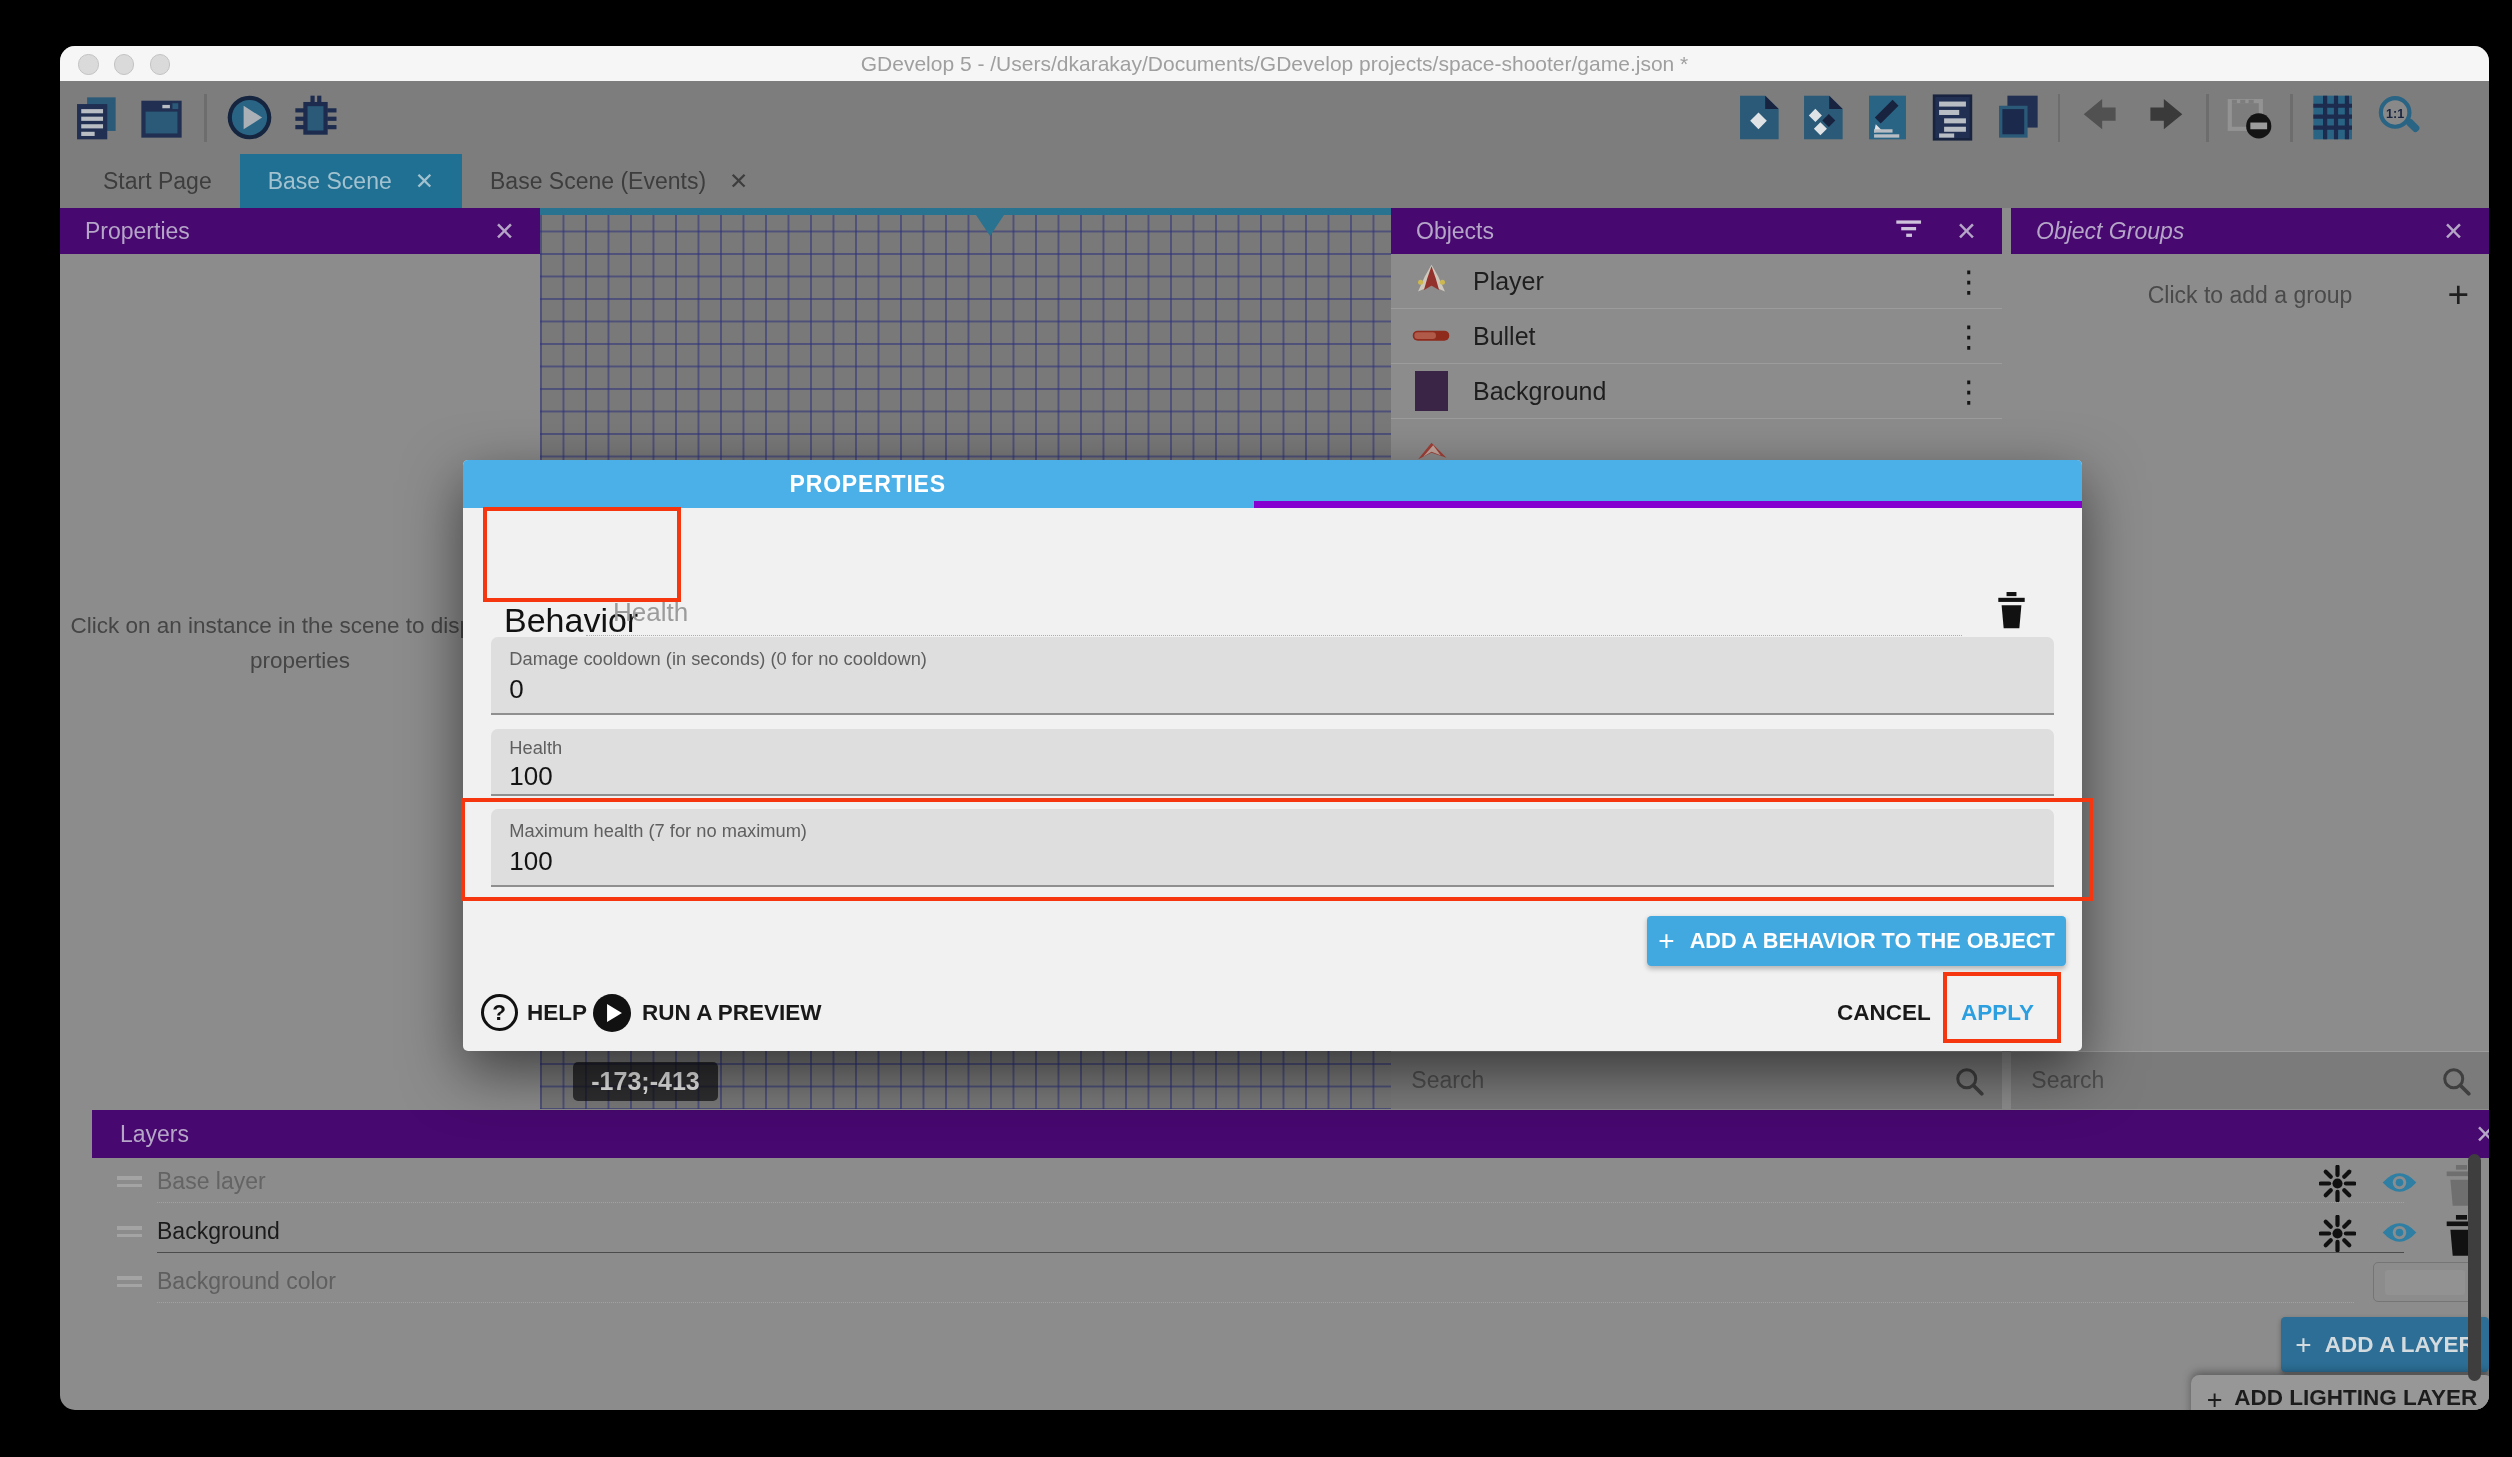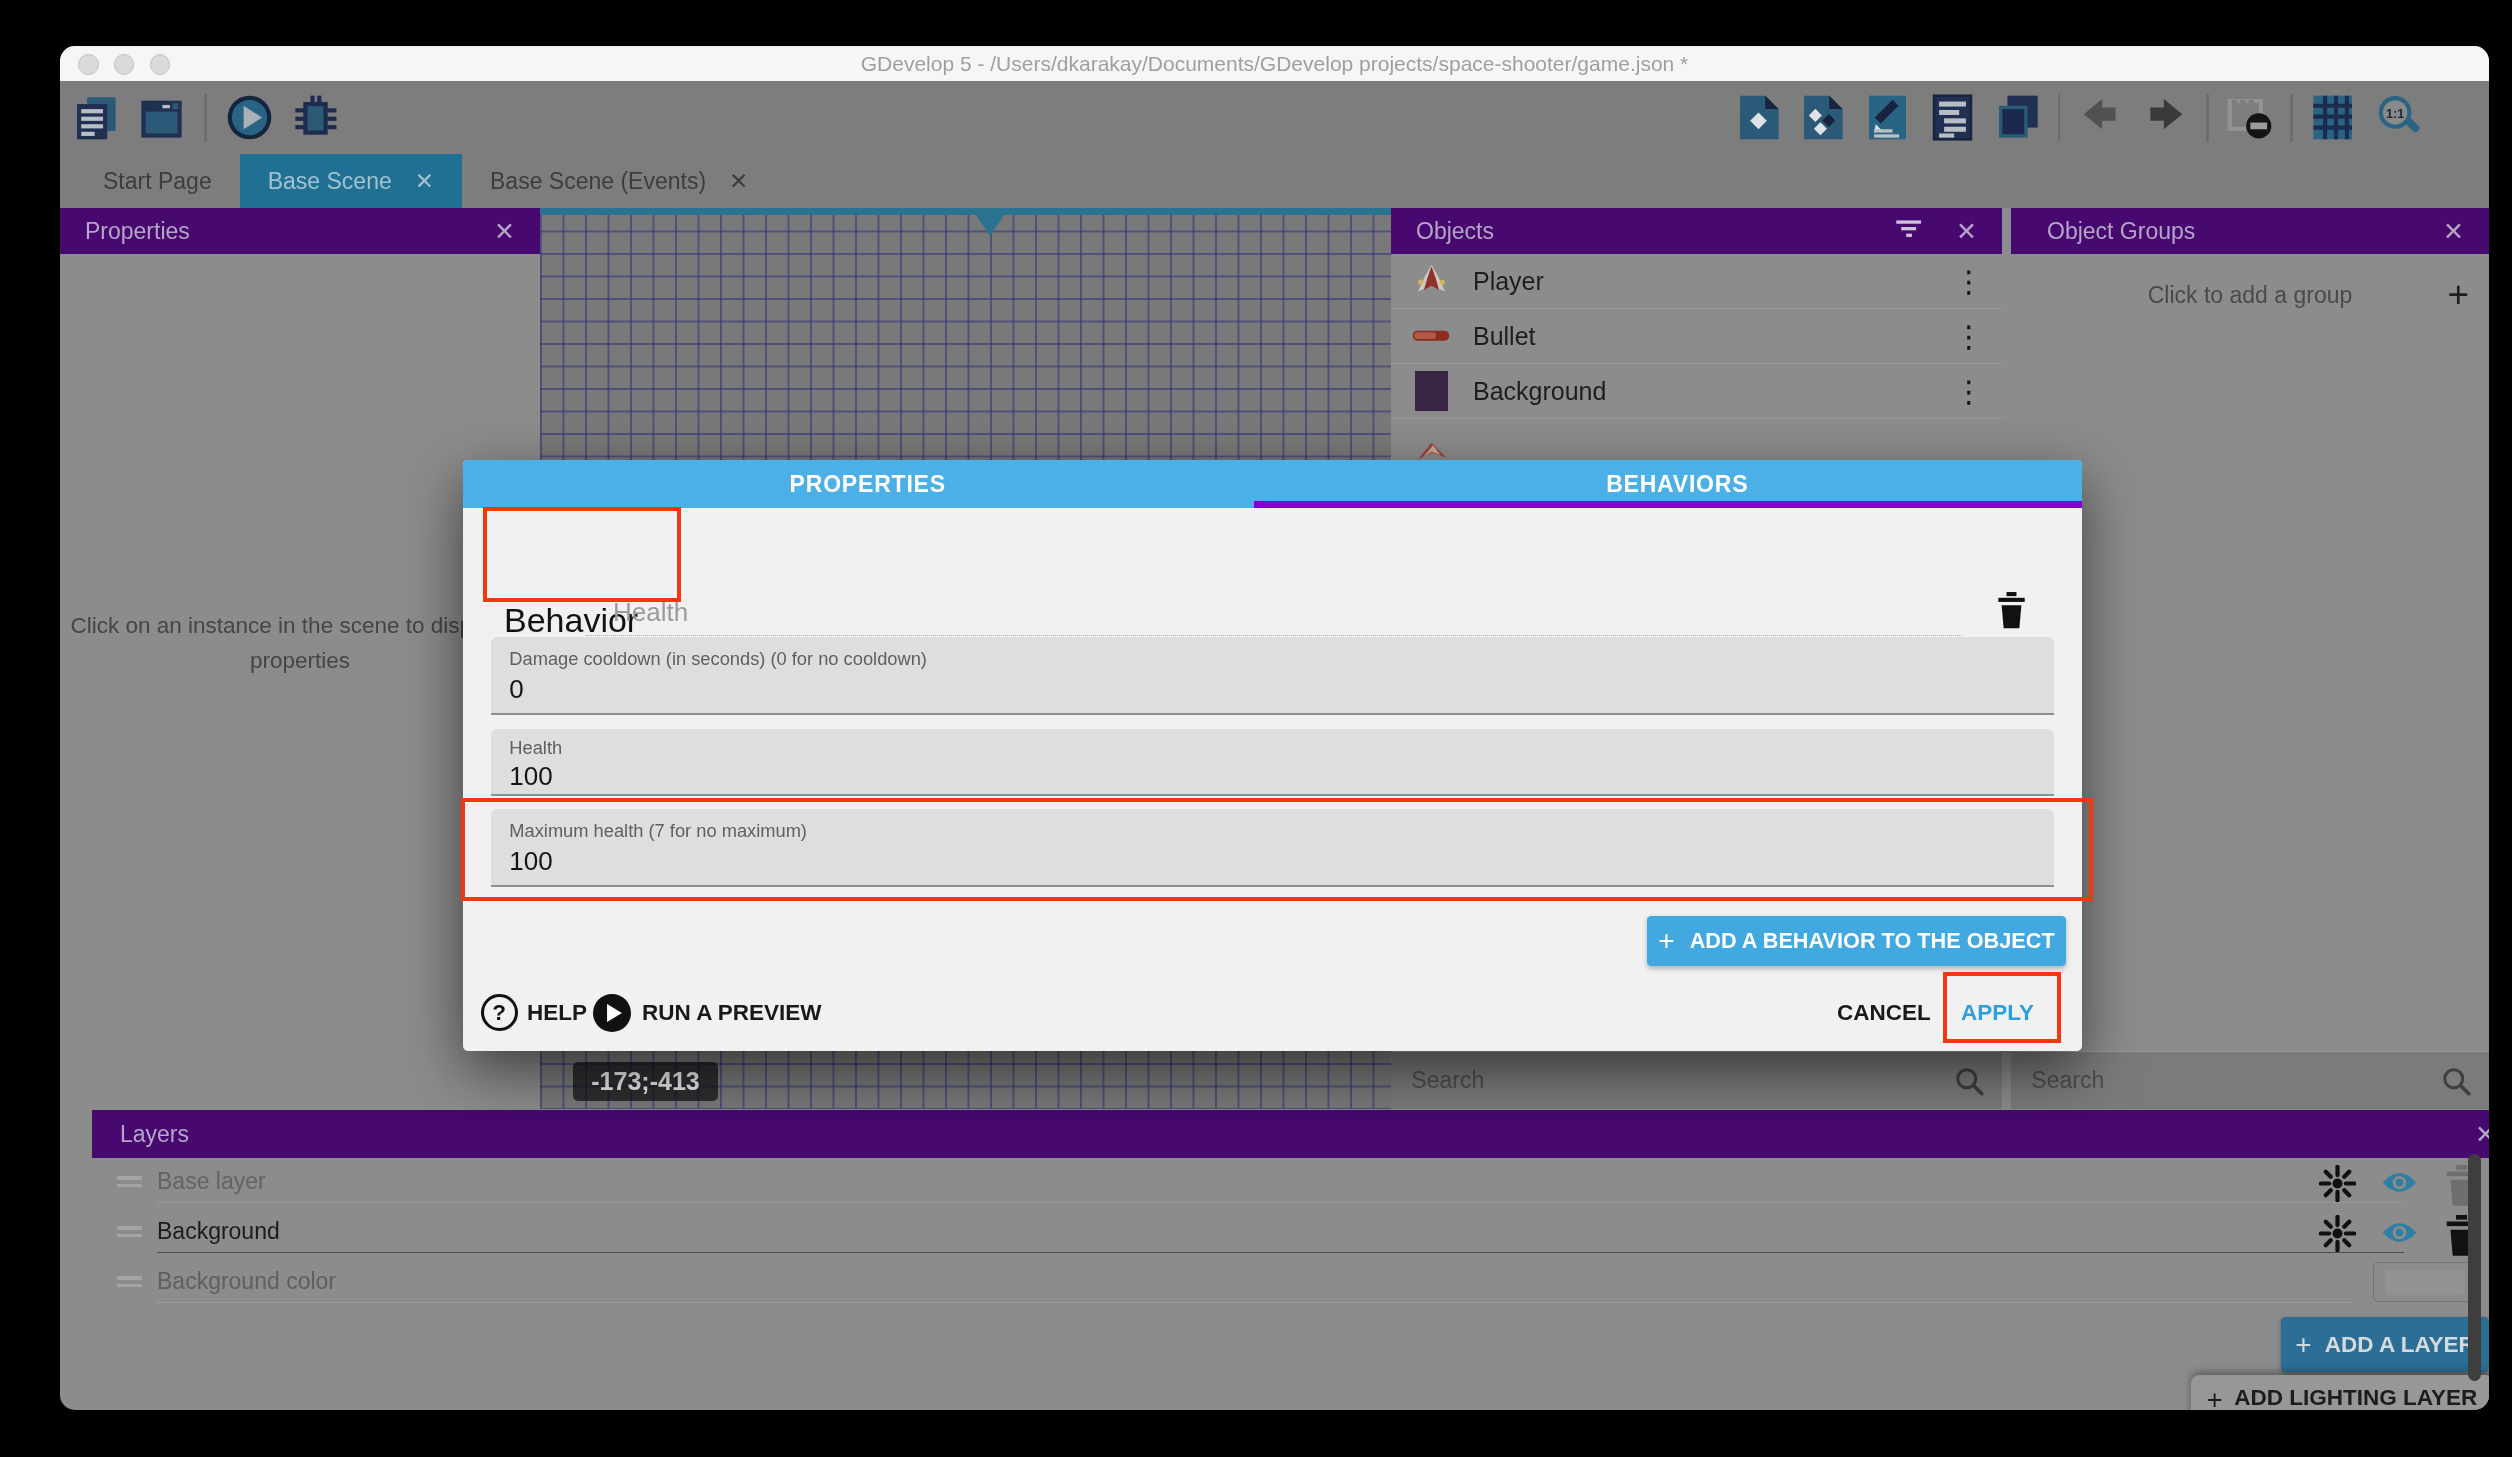--- a/index.html
+++ b/index.html
@@ -323,21 +323,21 @@
         <input placeholder="Search" style="">
         <svg viewBox="0 0 40 40">
             <circle cx="17" cy="17" r="12" fill="none" stroke="#3f3f3f" stroke-width="4"></circle>
             <line x1="26" y1="26" x2="37" y2="37" stroke="#3f3f3f" stroke-width="5" stroke-linecap="round"></line>
           </svg>
       </div>
     </div>
 
     <div class="panel" style="left:1951px;top:162px;width:478px;height:901px;">
       <div class="phead">
-        <span class="ptitle" style="margin-left:36px;">Object Groups</span>
+        <span class="ptitle" style="margin-left:25px;font-style:italic;">Object Groups</span>
         <span class="x">✕</span>
       </div>
       <div class="group-add-row" style="top:61px;">
         <span class="group-add-msg">Click to add a group</span>
         <span class="group-plus">+</span>
       </div>
       <div class="search-row">
         <input placeholder="Search" style="">
         <svg viewBox="0 0 40 40">
             <circle cx="17" cy="17" r="12" fill="none" stroke="#3f3f3f" stroke-width="4"></circle>
@@ -447,21 +447,20 @@
       <div class="lighting-strip">
         <span class="pl">+</span>
         <span>ADD LIGHTING LAYER</span>
       </div>
       <div class="scrollthumb"></div>
     </div>
 
     <div class="modal">
       <div class="mtabs">
         <div class="mtab">PROPERTIES</div>
-        <div class="mtab">BEHAVIORS</div>
         <div class="mtab-underline"></div>
       </div>
 
 
       <div class="behav-row">
         <span class="behav-label">Behavior</span>
         <span class="behav-name">Health</span>
         <div class="behav-line"></div>
         <div class="behav-trash">
           <svg viewBox="0 0 40 46" width="33" height="38">

